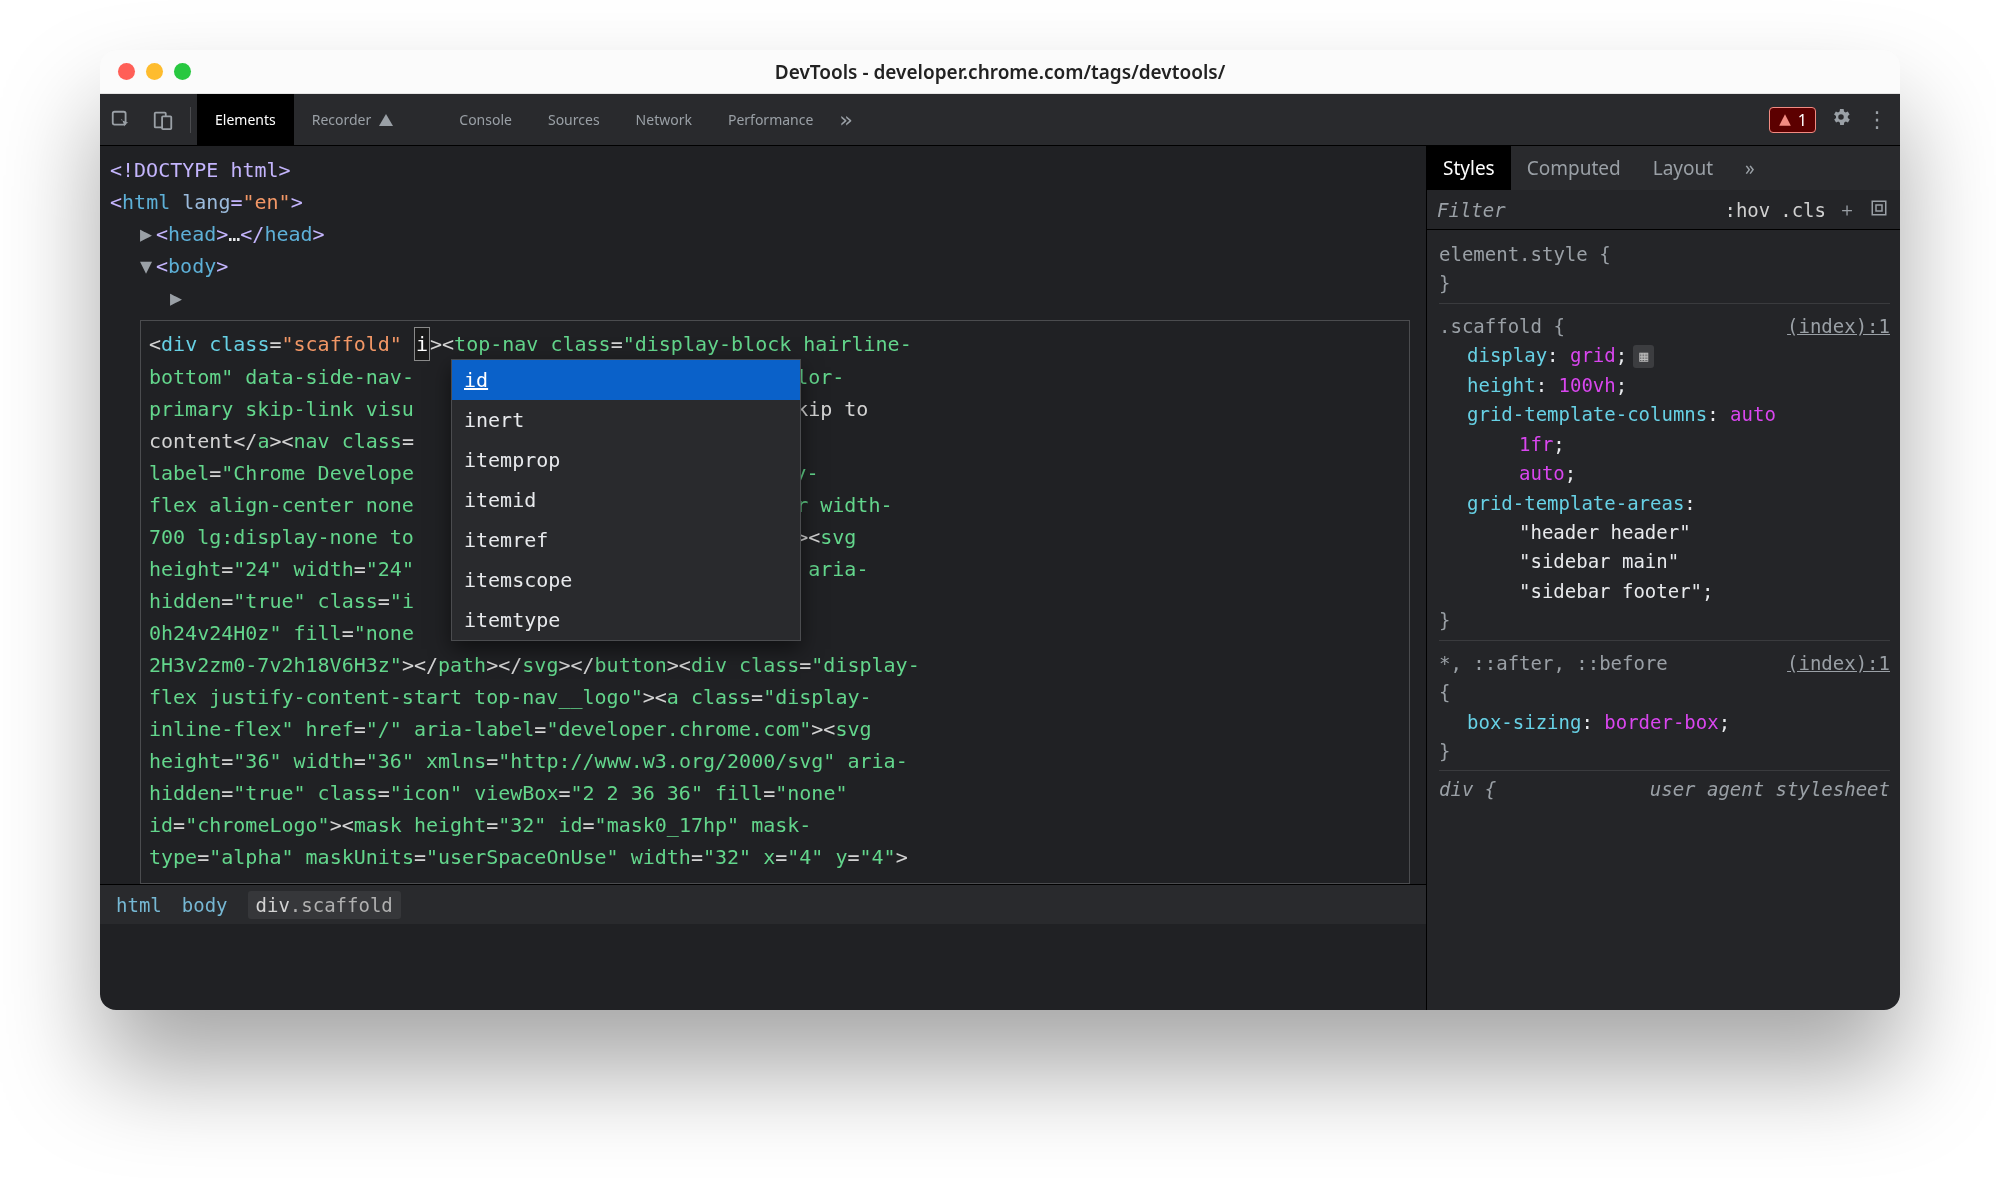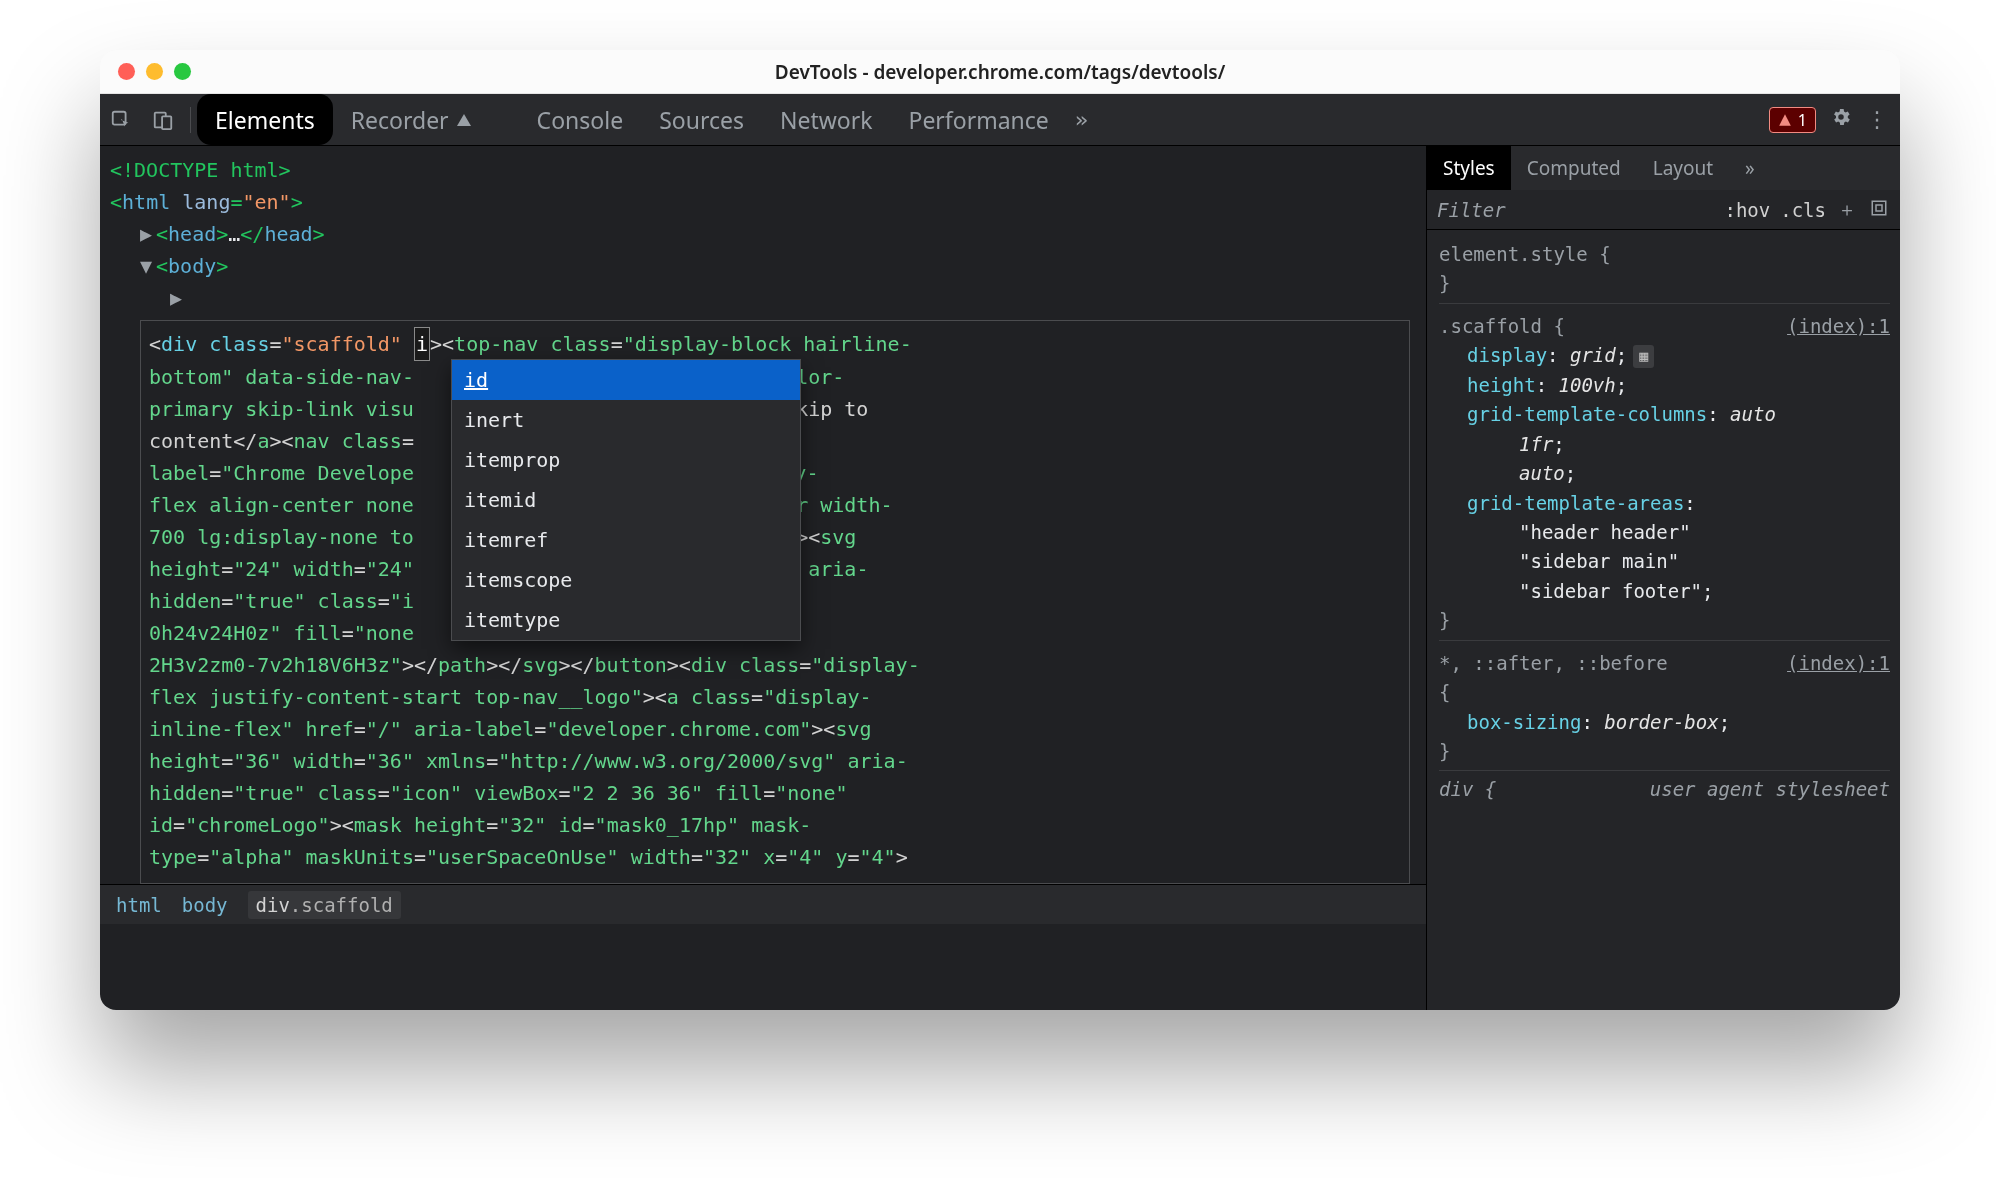--- a/index.html
+++ b/index.html
@@ -37,41 +37,41 @@
     pointer-events:none;
   }
 
   .toolbar {
     height: 52px; background:#292a2d;
     display:flex; align-items:center;
     border-bottom:1px solid #000;
   }
   .tool-icon { width:42px; display:flex; justify-content:center; align-items:center; color:#9aa0a6;}
   .tool-sep { width:1px; height:26px; background:#4b4c4f; margin:0 6px;}
-  .tab { padding: 0 18px; height:100%; display:flex; align-items:center; font-family:-apple-system,system-ui,sans-serif; font-size:23px; color:#9aa0a6;border-radius:14px;}
+  .tab { padding: 0 18px; height:100%; display:flex; align-items:center; font-family:-apple-system,system-ui,sans-serif; font-size:14px; color:#9aa0a6;}
   .tab.active { background:#000; color:#fff; }
   .tab.recorder::after { content:""; display:inline-block; margin-left:8px; width:0;height:0;border-left:7px solid transparent;border-right:7px solid transparent;border-bottom:12px solid #9aa0a6;}
   .overflow-chevron { color:#9aa0a6; font-size:22px; margin-left:8px; }
   .tool-right { margin-left:auto; display:flex; align-items:center; gap:14px; padding-right:14px;}
   .err-badge {
     display:flex; align-items:center; gap:6px;
     background:#5c0000; border:1px solid #f28b82; border-radius:4px;
     color:#fff; font-size:16px; padding:1px 8px;
     font-family:-apple-system,system-ui,sans-serif;
   }
   .gear, .kebab { color:#9aa0a6; font-size:22px; }
   .kebab { letter-spacing: -2px; }
 
   .body-split { flex:1; display:flex; min-height:0; }
   .elements-pane { flex:1; background:#202124; display:flex; flex-direction:column; min-width:0;}
   .dom-scroll { padding: 8px 0 0 10px; font-size:20px; line-height:1.6; overflow:hidden; }
   .dom-line { white-space:nowrap; }
   .pad1 { padding-left: 30px; }
   .arrow { color:#9aa0a6; display:inline-block; width:16px;}
-  .t-punc { color:#22c55e; }
+  .t-punc { color:#c4b5fd; }
   .t-tag { color:#5db0d7; }
   .t-attrname { color:#9bbbdc; }
   .t-attrval { color:#f29766; }
   .t-dots { color:#e8eaed; }
 
   .selected-row {
     margin: 6px 16px 0 30px;
     border:1px solid #4b4c4f;
     padding: 6px 8px 10px 8px;
     position:relative;
@@ -115,21 +115,21 @@
   .filter-in { flex:1; color:#9aa0a6; font-style:italic; font-family: ui-monospace,monospace; }
   .chip { font-family: ui-monospace,monospace; color:#d0d0d0; }
   .plus, .boxicon { color:#9aa0a6; width:22px; text-align:center;}
   .rules { flex:1; overflow:hidden; padding:6px 10px 0 12px; font-family: ui-monospace,monospace; font-size:19px; line-height:1.55;}
   .rule-block { padding:4px 0; border-bottom:1px solid #3a3b3e; margin-bottom:4px;}
   .sel-txt { color:#9aa0a6; }
   .rule-head { display:flex; justify-content:space-between;}
   .source-link { color:#9aa0a6; text-decoration:underline; cursor:pointer;}
   .prop { padding-left:28px; }
   .prop-name { color:#67d1e5; }
-  .prop-val { color:#e5e5e5;font-style:italic;}
+  .prop-val { color:#d946ef;}
   .grid-chip {
     display:inline-block; background:#3c3d40; border-radius:3px;
     padding:0 6px; margin-left:6px; font-size:15px; color:#bdbdbd;
     vertical-align: middle;
   }
   .string { color:#e8eaed; }
   .ua-row { display:flex; justify-content:space-between; color:#9aa0a6; font-style:italic;}
 </style>
 </head>
 <body>

